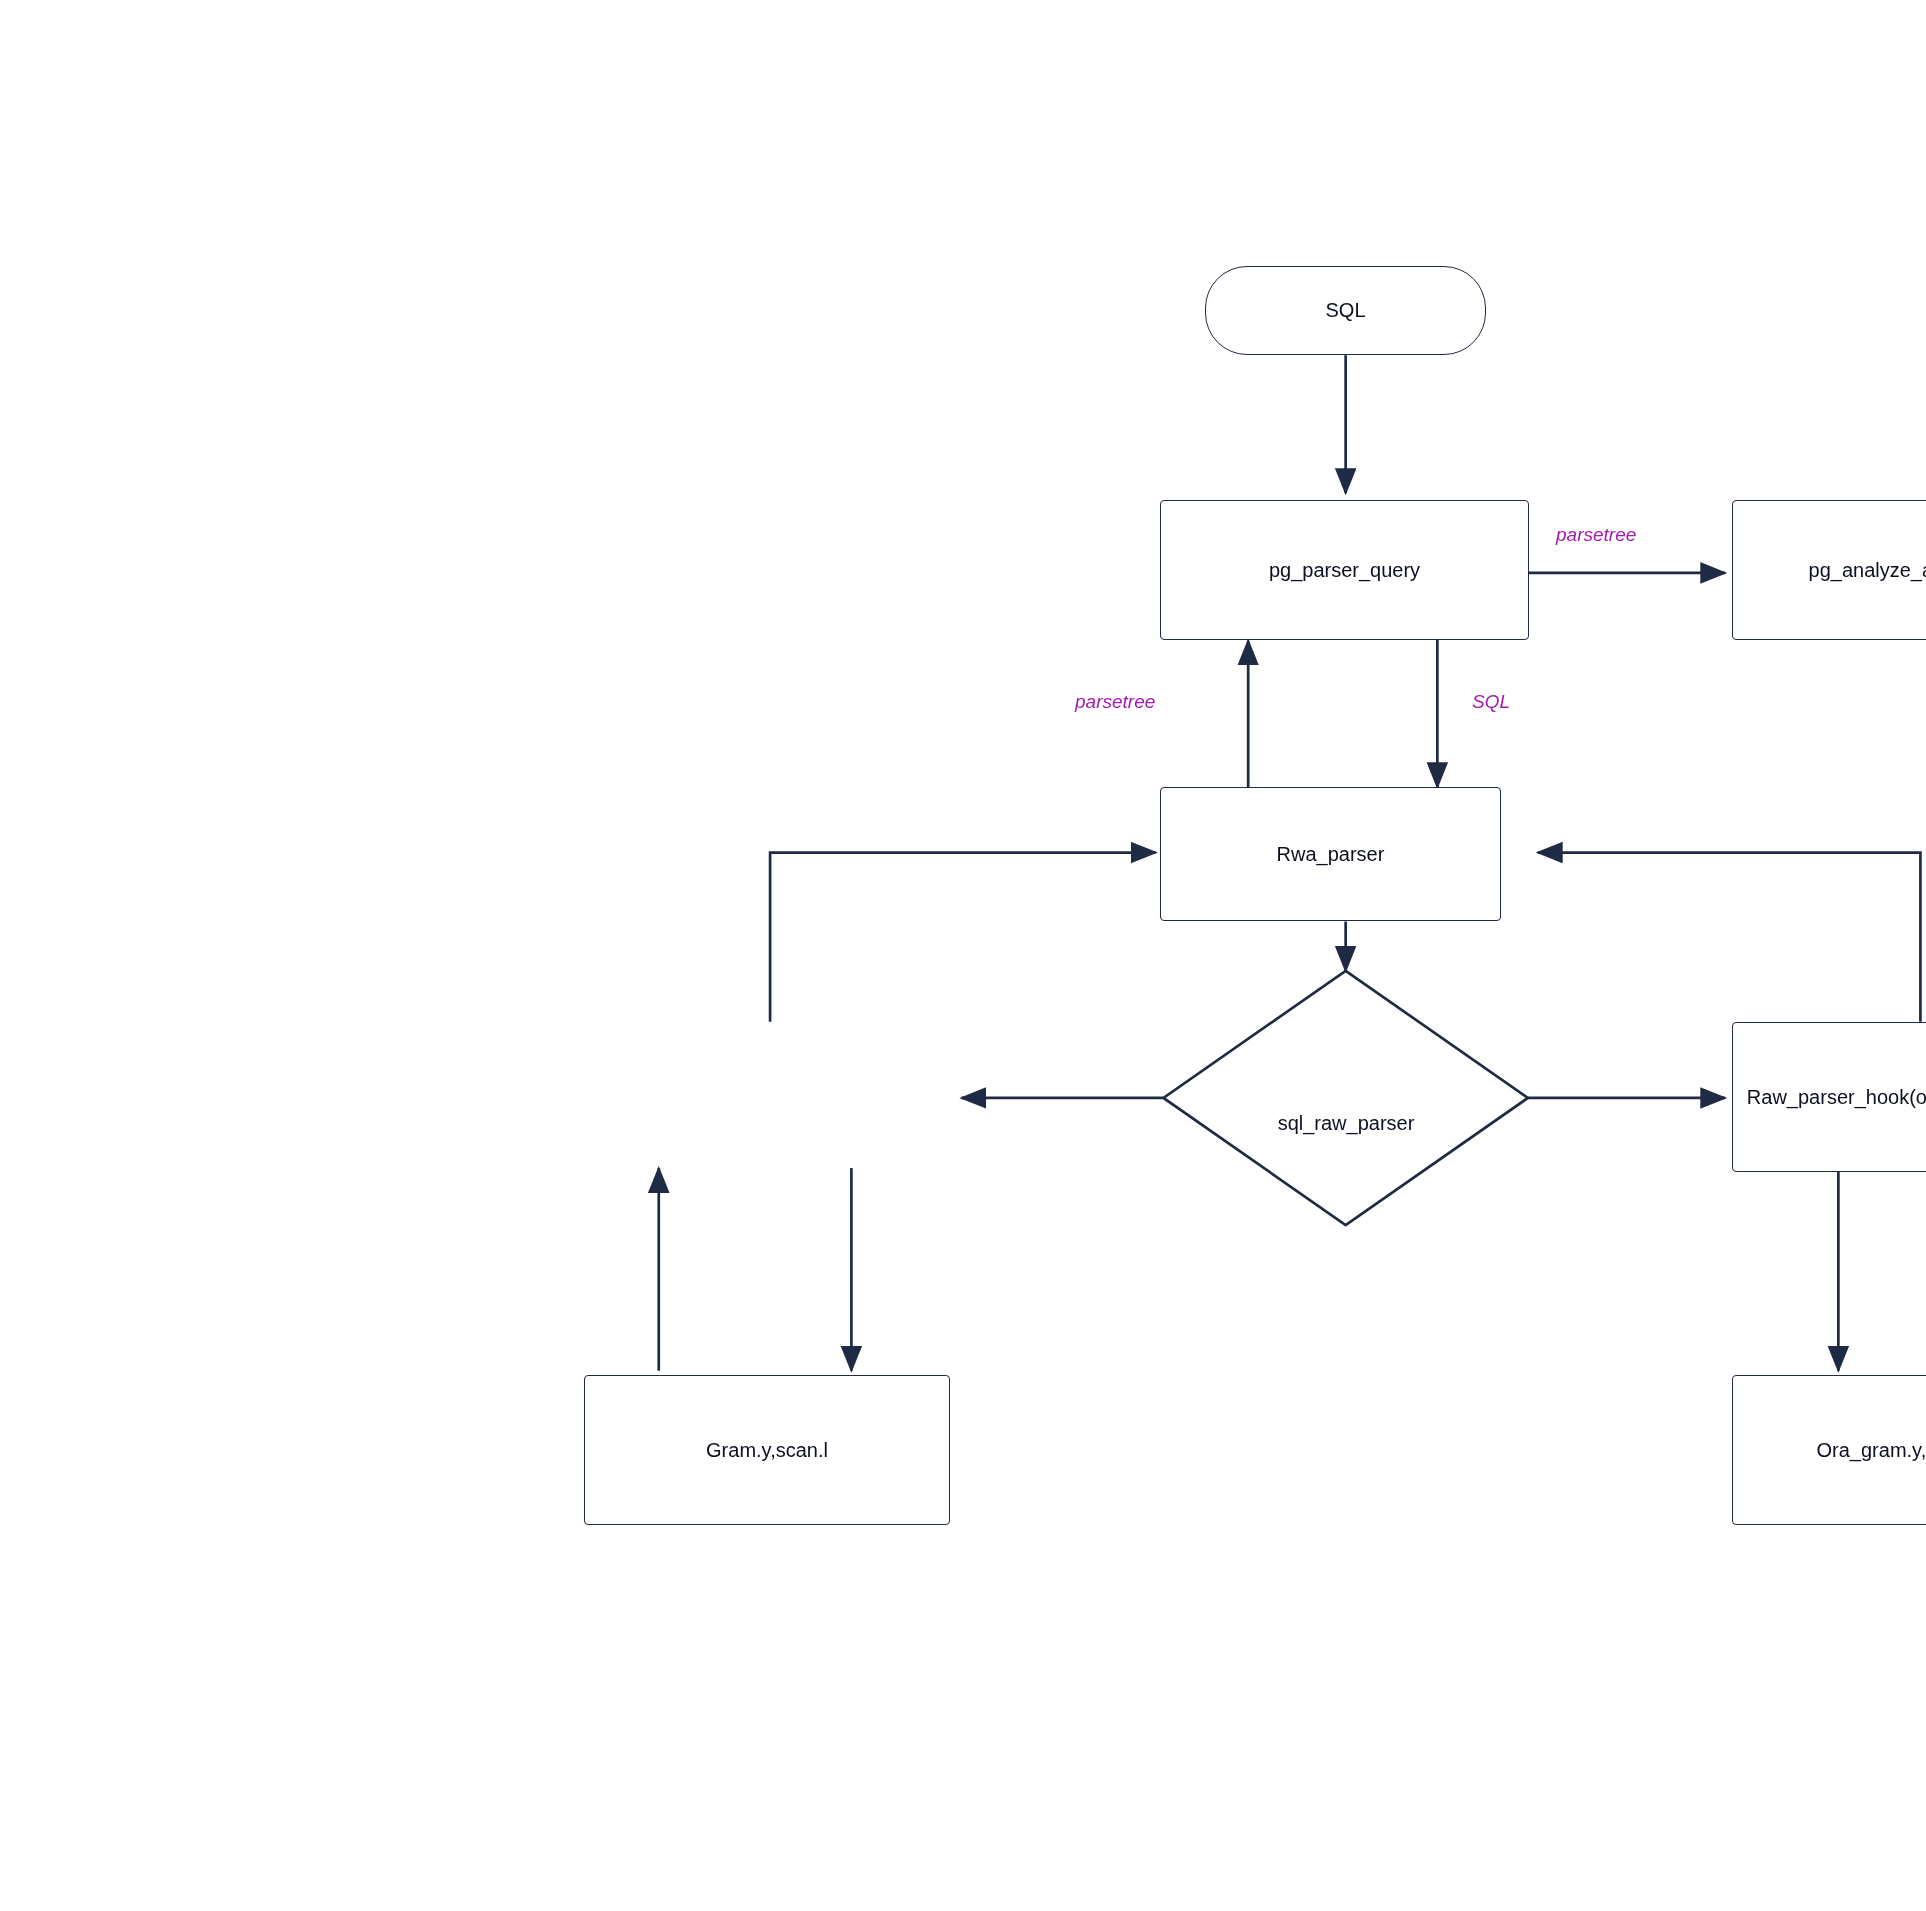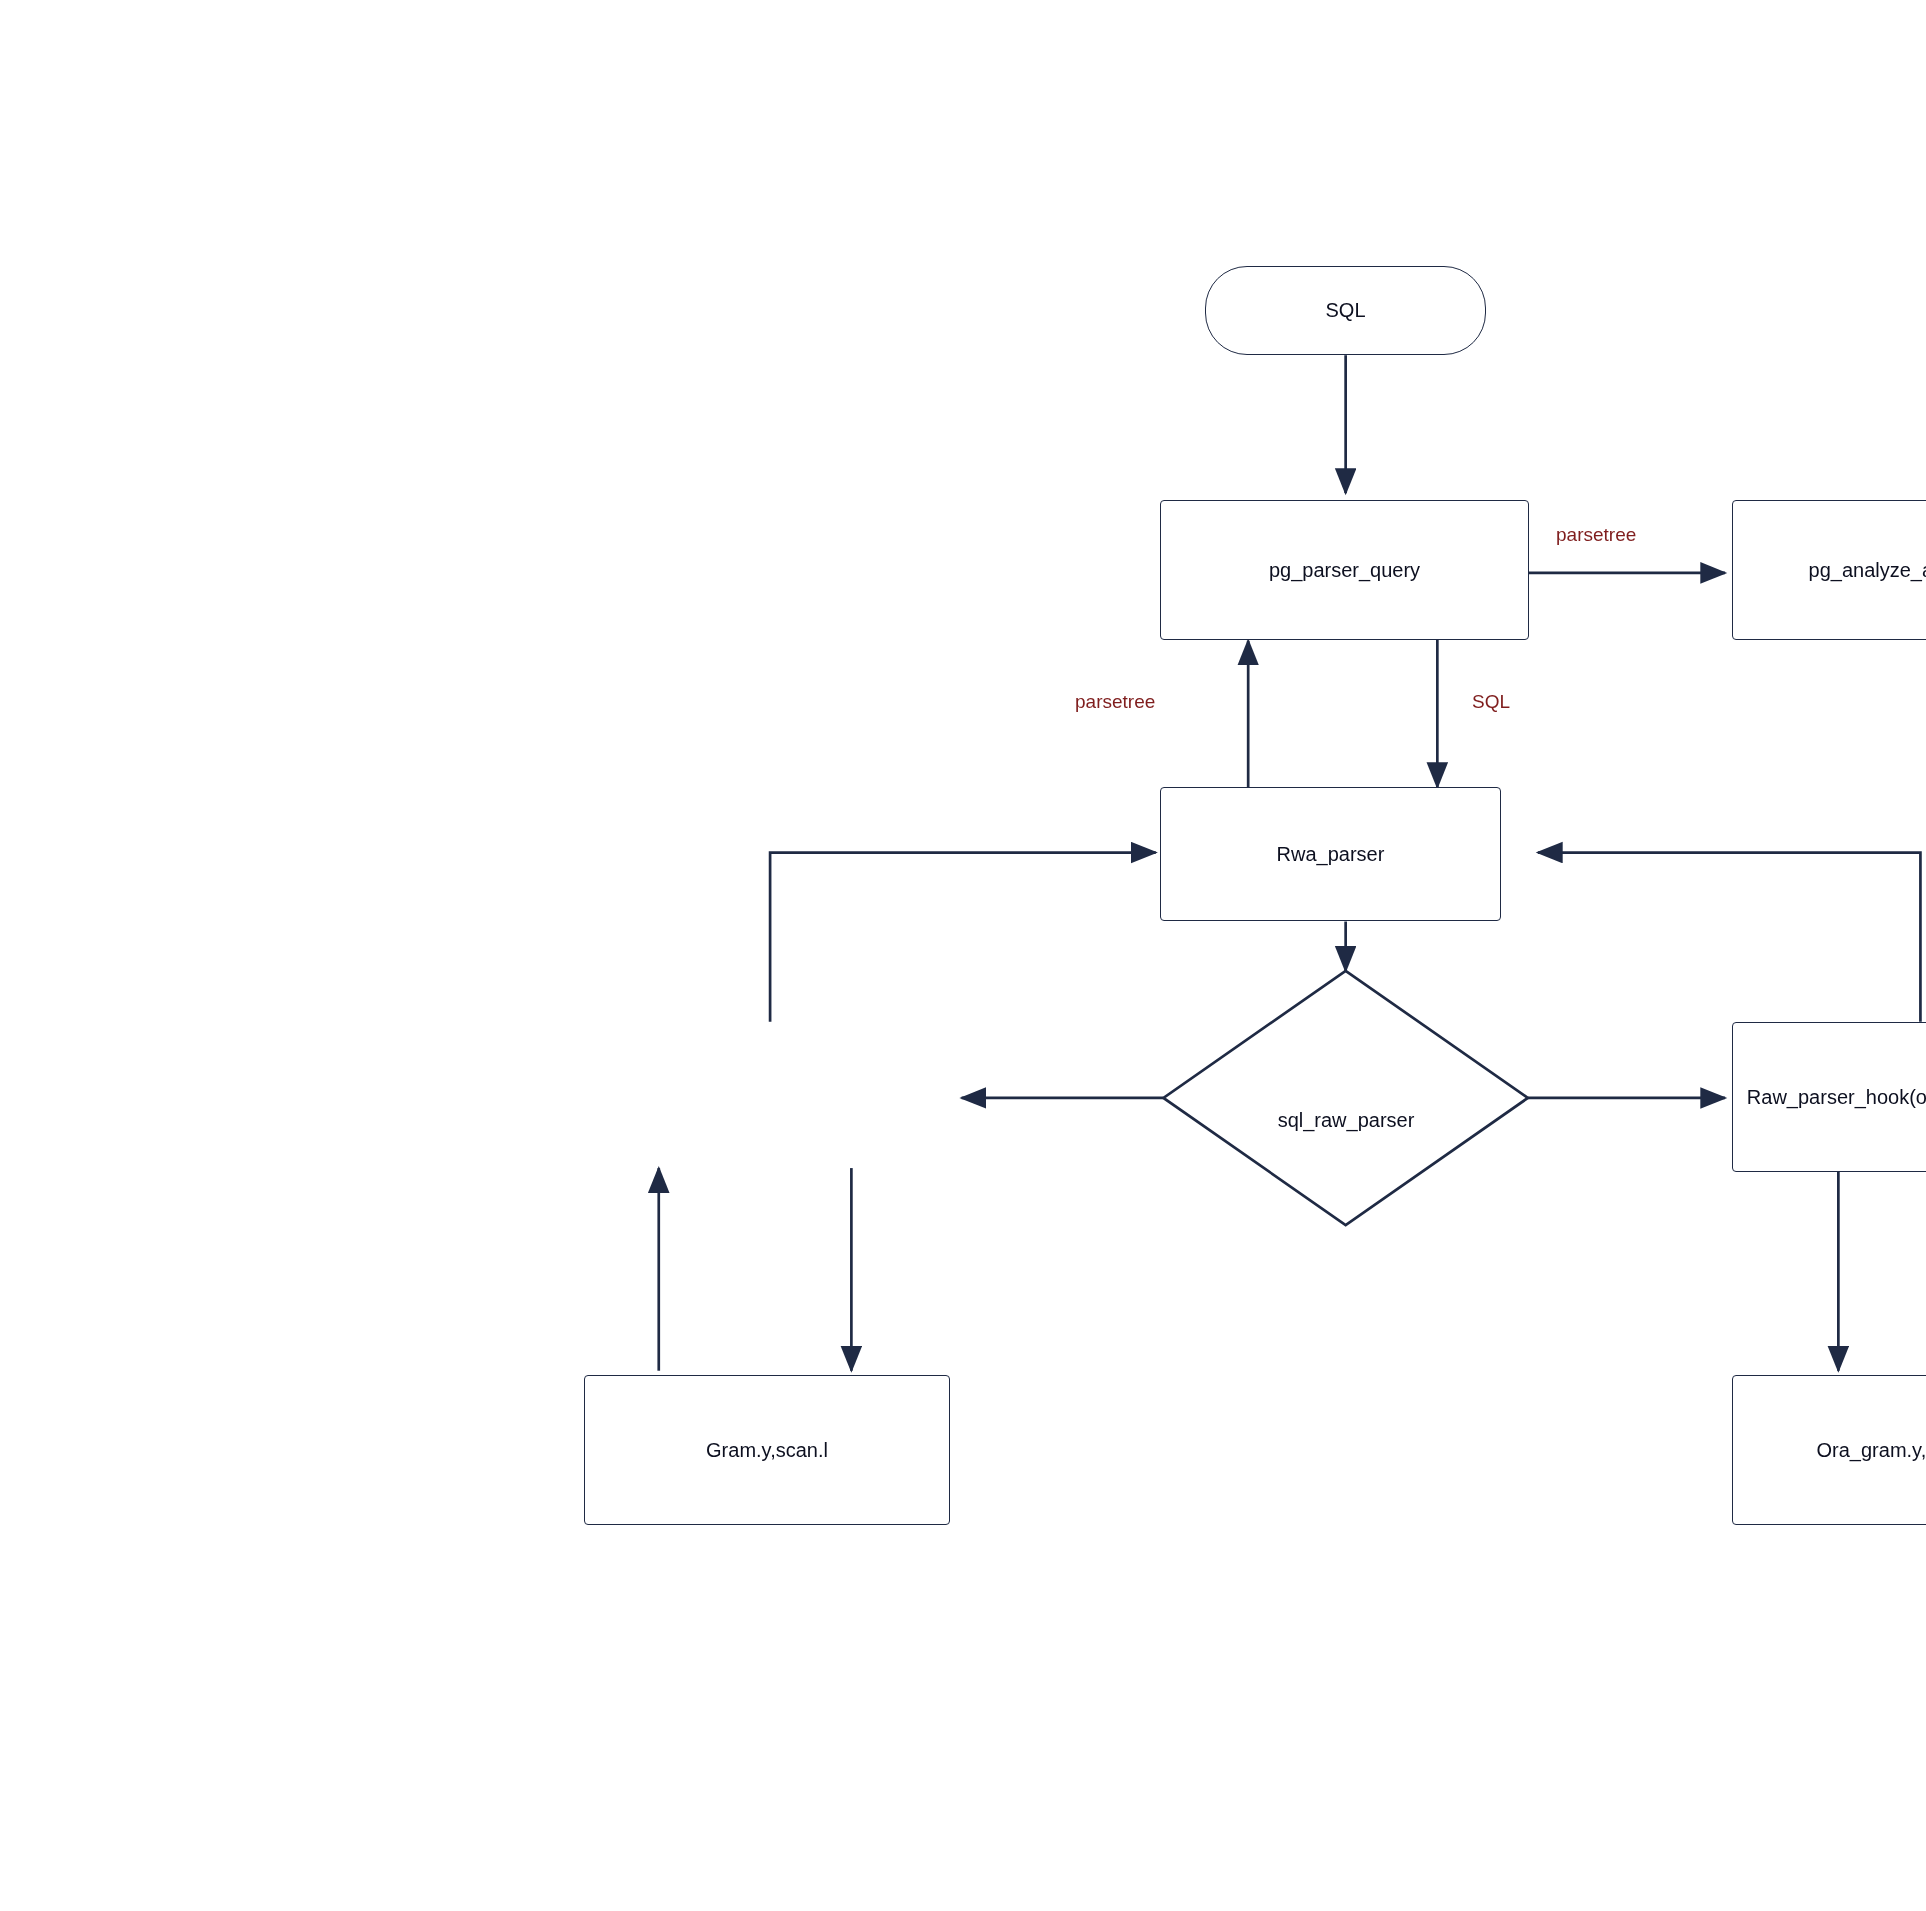--- a/index.html
+++ b/index.html
@@ -37,24 +37,25 @@
     word-break: break-word;
   }
   .node.rounded { border-radius: 4px; text-align: right; }
   .node.stadium { border-radius: 42px; }
   .node.diamond-label {
     border: none;
     background: transparent;
   }
   .edge-label {
     position: absolute;
-    color: #7f1d1d;
+    color: #a21caf;
     font-size: 19px;
     white-space: nowrap;
     background: transparent;
+    font-style: italic;
   }
   svg#wires {
     position: absolute;
     left: 0; top: 0;
     width: 2704px;
     height: 1912px;
     pointer-events: none;
   }
 </style>
 </head>
@@ -105,21 +106,21 @@
   </div>
 
   <div class="node rounded" style="left:1732px; top:500px; width:371px; height:140px;">
     <span>pg_analyze_and_rewrite</span>
   </div>
 
   <div class="node rounded" style="left:1160px; top:787px; width:341px; height:134px;">
     <span>Rwa_parser</span>
   </div>
 
-  <div class="node diamond-label" style="left:1206px; top:1064px; width:280px; height:69px;align-items:flex-end;">
+  <div class="node diamond-label" style="left:1206px; top:1089px; width:280px; height:69px;">
     <span>sql_raw_parser</span>
   </div>
 
 
   <div class="node rounded" style="left:1732px; top:1022px; width:371px; height:150px;">
     <span>Raw_parser_hook(oracle_raw_parser)</span>
   </div>
 
   <div class="node rounded" style="left:584px; top:1375px; width:366px; height:150px;">
     <span>Gram.y,scan.l</span>

